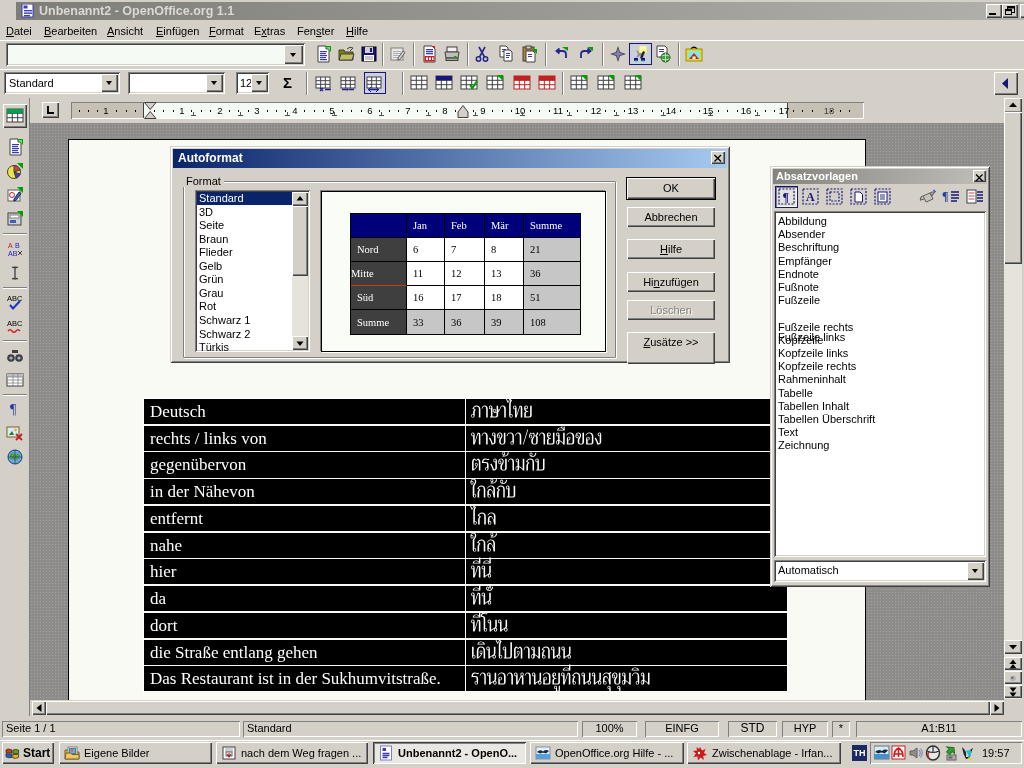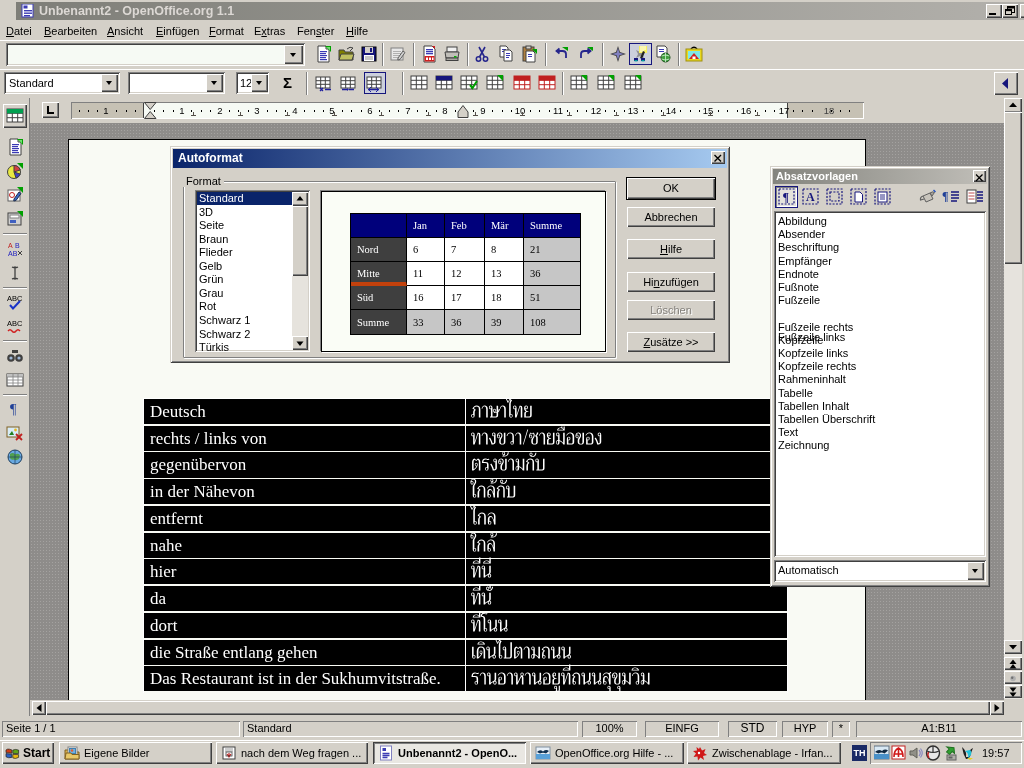--- a/index.html
+++ b/index.html
@@ -783,21 +783,21 @@
           <div class="abs" style="left:0px;top:0;width:56px;height:24px;background:#00007b;border-right:1px solid #000;border-bottom:1px solid #000;color:#fff;font:10.5px 'Liberation Serif',serif;line-height:24px;padding-left:6px;"></div>
           <div class="abs" style="left:56px;top:0;width:38px;height:24px;background:#00007b;border-right:1px solid #000;border-bottom:1px solid #000;color:#fff;font:10.5px 'Liberation Serif',serif;line-height:24px;padding-left:6px;">Jan</div>
           <div class="abs" style="left:94px;top:0;width:40px;height:24px;background:#00007b;border-right:1px solid #000;border-bottom:1px solid #000;color:#fff;font:10.5px 'Liberation Serif',serif;line-height:24px;padding-left:6px;">Feb</div>
           <div class="abs" style="left:134px;top:0;width:39px;height:24px;background:#00007b;border-right:1px solid #000;border-bottom:1px solid #000;color:#fff;font:10.5px 'Liberation Serif',serif;line-height:24px;padding-left:6px;">Mär</div>
           <div class="abs" style="left:173px;top:0;width:57px;height:24px;background:#00007b;border-right:1px solid #000;border-bottom:1px solid #000;color:#fff;font:10.5px 'Liberation Serif',serif;line-height:24px;padding-left:6px;">Summe</div>
           <div class="abs" style="left:0;top:24px;width:56px;height:24px;background:#3f3f3f;border-right:1px solid #000;border-bottom:1px solid #000;color:#fff;font:10.5px 'Liberation Serif',serif;line-height:24px;padding-left:6px;">Nord</div>
           <div class="abs" style="left:56px;top:24px;width:38px;height:24px;background:#fff;border-right:1px solid #000;border-bottom:1px solid #000;color:#000;font:10.5px 'Liberation Serif',serif;line-height:24px;padding-left:6px;">6</div>
           <div class="abs" style="left:94px;top:24px;width:40px;height:24px;background:#fff;border-right:1px solid #000;border-bottom:1px solid #000;color:#000;font:10.5px 'Liberation Serif',serif;line-height:24px;padding-left:6px;">7</div>
           <div class="abs" style="left:134px;top:24px;width:39px;height:24px;background:#fff;border-right:1px solid #000;border-bottom:1px solid #000;color:#000;font:10.5px 'Liberation Serif',serif;line-height:24px;padding-left:6px;">8</div>
           <div class="abs" style="left:173px;top:24px;width:57px;height:24px;background:#c6c6c6;border-right:1px solid #000;border-bottom:1px solid #000;color:#000;font:10.5px 'Liberation Serif',serif;line-height:24px;padding-left:6px;">21</div>
-          <div class="abs" style="left:0;top:48px;width:56px;height:24px;background:#3f3f3f;border-right:1px solid #000;border-bottom:4px solid #c2410c;color:#fff;font:10.5px 'Liberation Serif',serif;line-height:24px;padding-left:6px;">Mitte</div>
+          <div class="abs" style="left:0;top:48px;width:56px;height:24px;background:#3f3f3f;border-right:1px solid #000;border-bottom:1px solid #c2410c;color:#fff;font:10.5px 'Liberation Serif',serif;line-height:24px;">Mitte</div>
           <div class="abs" style="left:56px;top:48px;width:38px;height:24px;background:#fff;border-right:1px solid #000;border-bottom:1px solid #000;color:#000;font:10.5px 'Liberation Serif',serif;line-height:24px;padding-left:6px;">11</div>
           <div class="abs" style="left:94px;top:48px;width:40px;height:24px;background:#fff;border-right:1px solid #000;border-bottom:1px solid #000;color:#000;font:10.5px 'Liberation Serif',serif;line-height:24px;padding-left:6px;">12</div>
           <div class="abs" style="left:134px;top:48px;width:39px;height:24px;background:#fff;border-right:1px solid #000;border-bottom:1px solid #000;color:#000;font:10.5px 'Liberation Serif',serif;line-height:24px;padding-left:6px;">13</div>
           <div class="abs" style="left:173px;top:48px;width:57px;height:24px;background:#c6c6c6;border-right:1px solid #000;border-bottom:1px solid #000;color:#000;font:10.5px 'Liberation Serif',serif;line-height:24px;padding-left:6px;">36</div>
           <div class="abs" style="left:0;top:72px;width:56px;height:24px;background:#3f3f3f;border-right:1px solid #000;border-bottom:1px solid #000;color:#fff;font:10.5px 'Liberation Serif',serif;line-height:24px;padding-left:6px;">Süd</div>
           <div class="abs" style="left:56px;top:72px;width:38px;height:24px;background:#fff;border-right:1px solid #000;border-bottom:1px solid #000;color:#000;font:10.5px 'Liberation Serif',serif;line-height:24px;padding-left:6px;">16</div>
           <div class="abs" style="left:94px;top:72px;width:40px;height:24px;background:#fff;border-right:1px solid #000;border-bottom:1px solid #000;color:#000;font:10.5px 'Liberation Serif',serif;line-height:24px;padding-left:6px;">17</div>
           <div class="abs" style="left:134px;top:72px;width:39px;height:24px;background:#fff;border-right:1px solid #000;border-bottom:1px solid #000;color:#000;font:10.5px 'Liberation Serif',serif;line-height:24px;padding-left:6px;">18</div>
           <div class="abs" style="left:173px;top:72px;width:57px;height:24px;background:#c6c6c6;border-right:1px solid #000;border-bottom:1px solid #000;color:#000;font:10.5px 'Liberation Serif',serif;line-height:24px;padding-left:6px;">51</div>
           <div class="abs" style="left:0;top:96px;width:56px;height:25px;background:#3f3f3f;border-right:1px solid #000;border-bottom:1px solid #000;color:#fff;font:10.5px 'Liberation Serif',serif;line-height:25px;padding-left:6px;">Summe</div>
@@ -815,21 +815,21 @@
       </div>
       <div class="btn abs" style="left:457px;top:93px;width:88px;height:20px;">
         <div style="text-align:center;line-height:20px;font-size:11px;color:#000;"><span class="u">H</span>ilfe</div>
       </div>
       <div class="btn abs" style="left:457px;top:126px;width:88px;height:20px;">
         <div style="text-align:center;line-height:20px;font-size:11px;color:#000;">Hi<span class="u">n</span>zufügen</div>
       </div>
       <div class="btn abs" style="left:457px;top:154px;width:88px;height:20px;">
         <div style="text-align:center;line-height:20px;font-size:11px;color:#84817c;text-shadow:1px 1px 0 #fff;">Löschen</div>
       </div>
-      <div class="btn abs" style="left:457px;top:186px;width:88px;height:20px;">
+      <div class="btn abs" style="left:457px;top:186px;width:88px;height:32px;">
         <div style="text-align:center;line-height:20px;font-size:11px;color:#000;"><span class="u">Z</span>usätze &gt;&gt;</div>
       </div>
     </div>
 <div class="abs raised2" style="left:770px;top:166px;width:220px;height:421px;background:#D4D0C8;">
       <div class="abs" style="left:3px;top:3px;width:214px;height:15px;background:linear-gradient(90deg,#84847e,#c0beb8);">
         <span class="abs" style="left:3px;top:1px;font-weight:bold;font-size:11px;color:#fff;">Absatzvorlagen</span>
         <div class="btn abs" style="left:200px;top:1px;width:13px;height:12px;"><svg width="13" height="12">
             <path d="M3 2.5 L9.5 9 M9.5 2.5 L3 9" stroke="#000" stroke-width="1.3"></path>
           </svg></div>
       </div>

